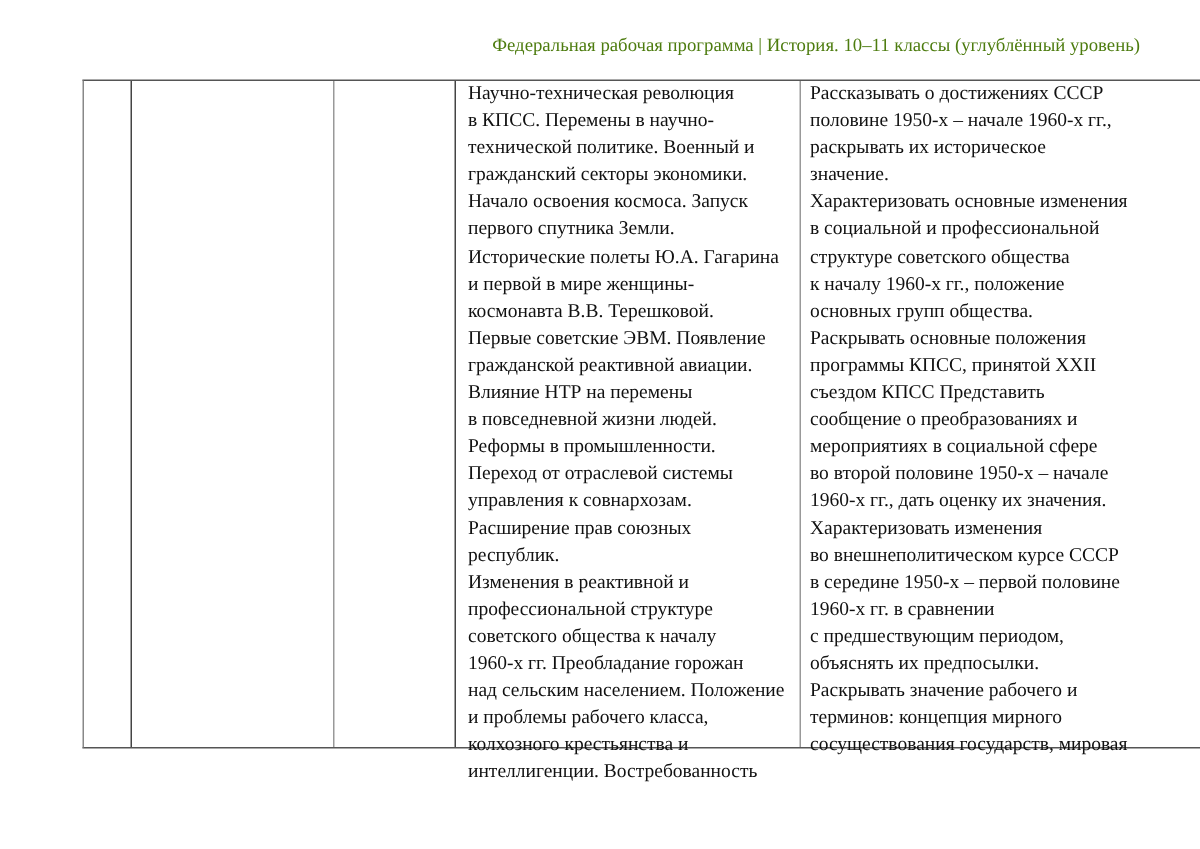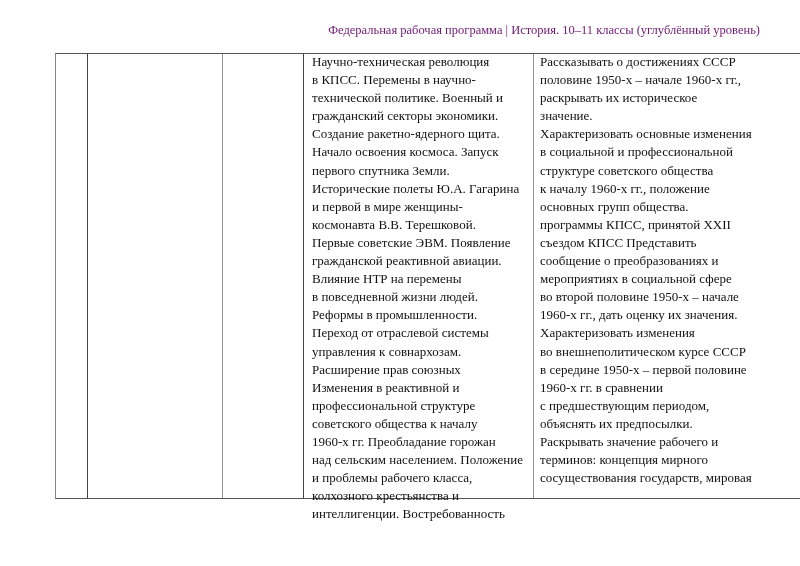--- a/index.html
+++ b/index.html
@@ -1,18 +1,18 @@
 <!DOCTYPE html>
 <html><head>
 <meta charset="utf-8">
 <style>
   html, body { margin:0; padding:0; background:#fff; }
   body { width:800px; height:566px; position:relative; overflow:hidden;
          font-family:"Liberation Serif", "DejaVu Serif", serif; color:#111; }
-  .header { position:absolute; top:23px; right:40px; font-size:12.5px; color:#701a75; white-space:nowrap;font-family:Liberation Serif, serif; }
+  .header { position:absolute; top:23px; right:40px; font-size:12.5px; color:#4d7c0f; white-space:nowrap;font-family:Liberation Serif, serif; }
   .tbl { position:absolute; left:55px; top:53px; width:752px; height:446px;
          border-top:1.5px solid #555; border-bottom:1.5px solid #555; border-left:1px solid #888; border-right:1px solid #888; box-sizing:border-box;text-decoration:underline; }
   .vline { position:absolute; top:0; bottom:0; width:0; }
   .c2line { left:31px; border-left:1.5px solid #444; }
   .c3line { left:166px; border-left:1px solid #999; }
   .c4line { left:247px; border-left:1.5px solid #444; }
   .c5line { left:477px; border-left:1px solid #999; }
   .cell { position:absolute; top:0; font-size:13px; line-height:18.1px; white-space:nowrap; }
   .cell-content { left:256px; top:-1px; }
   .cell-activity { left:484px; top:-1px; }
@@ -32,53 +32,54 @@
 
   <div class="cell" style="left:4px;"></div>
   <div class="cell" style="left:36px;"></div>
   <div class="cell" style="left:171px;"></div>
 
   <div class="cell cell-content" id="content-cell">
       <span class="ln">Научно-техническая революция</span>
       <span class="ln">в КПСС. Перемены в научно-</span>
       <span class="ln">технической политике. Военный и</span>
       <span class="ln">гражданский секторы экономики.</span>
-      <span class="ln">Создание ракетно-ядерного щита.</span>
       <span class="ln">Начало освоения космоса. Запуск</span>
       <span class="ln">первого спутника Земли.</span>
       <span class="ln">Исторические полеты Ю.А. Гагарина</span>
       <span class="ln">и первой в мире женщины-</span>
       <span class="ln">космонавта В.В. Терешковой.</span>
       <span class="ln">Первые советские ЭВМ. Появление</span>
       <span class="ln">гражданской реактивной авиации.</span>
       <span class="ln">Влияние НТР на перемены</span>
       <span class="ln">в повседневной жизни людей.</span>
       <span class="ln">Реформы в промышленности.</span>
       <span class="ln">Переход от отраслевой системы</span>
       <span class="ln">управления к совнархозам.</span>
       <span class="ln">Расширение прав союзных</span>
+      <span class="ln">республик.</span>
       <span class="ln">Изменения в реактивной и</span>
       <span class="ln">профессиональной структуре</span>
       <span class="ln">советского общества к началу</span>
       <span class="ln">1960-х гг. Преобладание горожан</span>
       <span class="ln">над сельским населением. Положение</span>
       <span class="ln">и проблемы рабочего класса,</span>
       <span class="ln">колхозного крестьянства и</span>
       <span class="ln">интеллигенции. Востребованность</span>
     </div>
   <div class="cell cell-activity" id="activity-cell">
       <span class="ln">Рассказывать о достижениях СССР</span>
       <span class="ln">половине 1950-х – начале 1960-х гг.,</span>
       <span class="ln">раскрывать их историческое</span>
       <span class="ln">значение.</span>
       <span class="ln">Характеризовать основные изменения</span>
       <span class="ln">в социальной и профессиональной</span>
       <span class="ln">структуре советского общества</span>
       <span class="ln">к началу 1960-х гг., положение</span>
       <span class="ln">основных групп общества.</span>
+      <span class="ln">Раскрывать основные положения</span>
       <span class="ln">программы КПСС, принятой XXII</span>
       <span class="ln">съездом КПСС Представить</span>
       <span class="ln">сообщение о преобразованиях и</span>
       <span class="ln">мероприятиях в социальной сфере</span>
       <span class="ln">во второй половине 1950-х – начале</span>
       <span class="ln">1960-х гг., дать оценку их значения.</span>
       <span class="ln">Характеризовать изменения</span>
       <span class="ln">во внешнеполитическом курсе СССР</span>
       <span class="ln">в середине 1950-х – первой половине</span>
       <span class="ln">1960-х гг. в сравнении</span>

